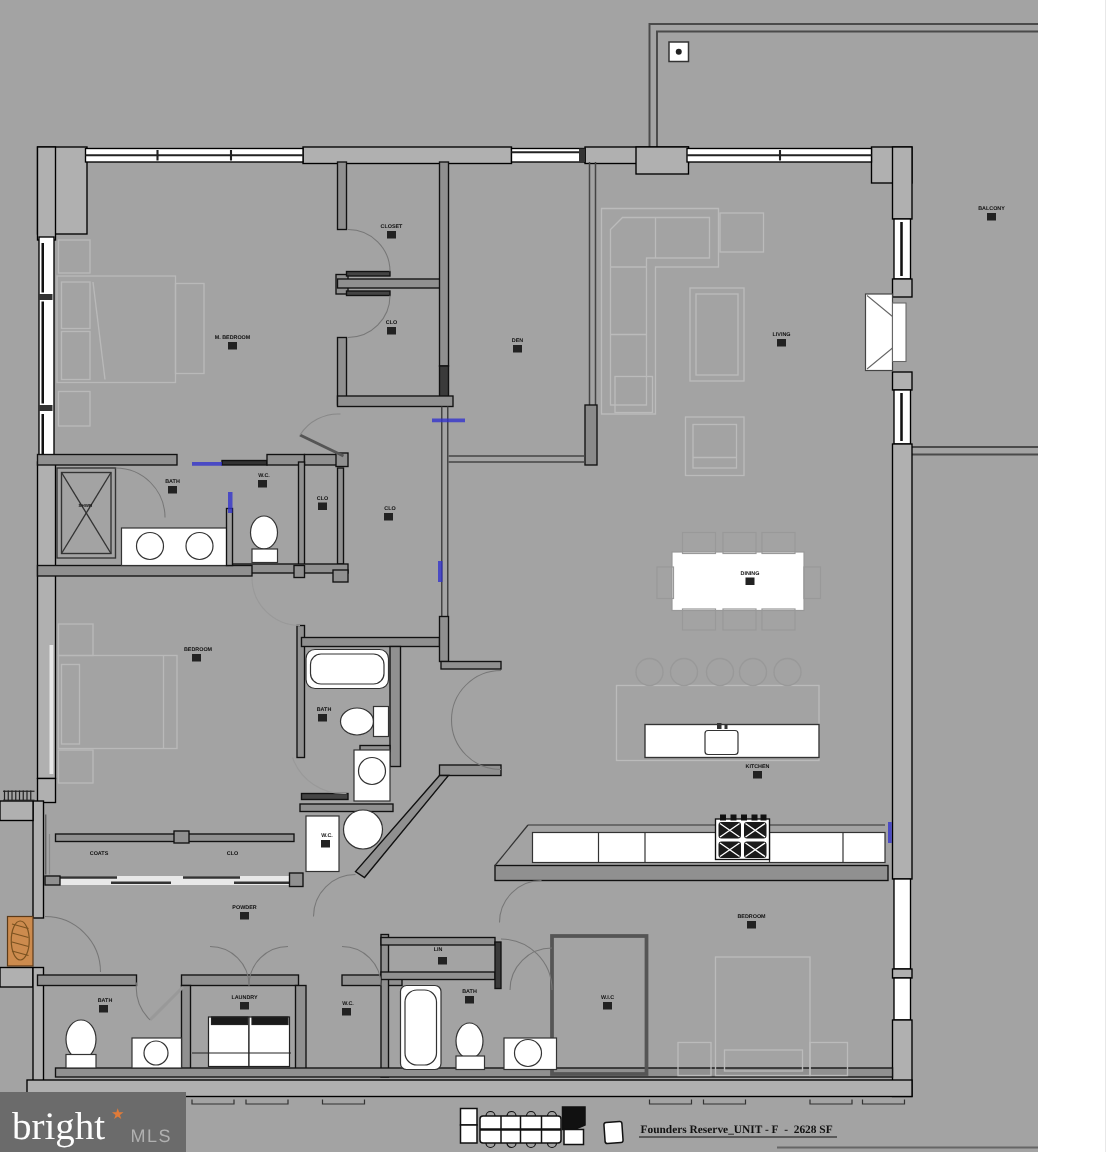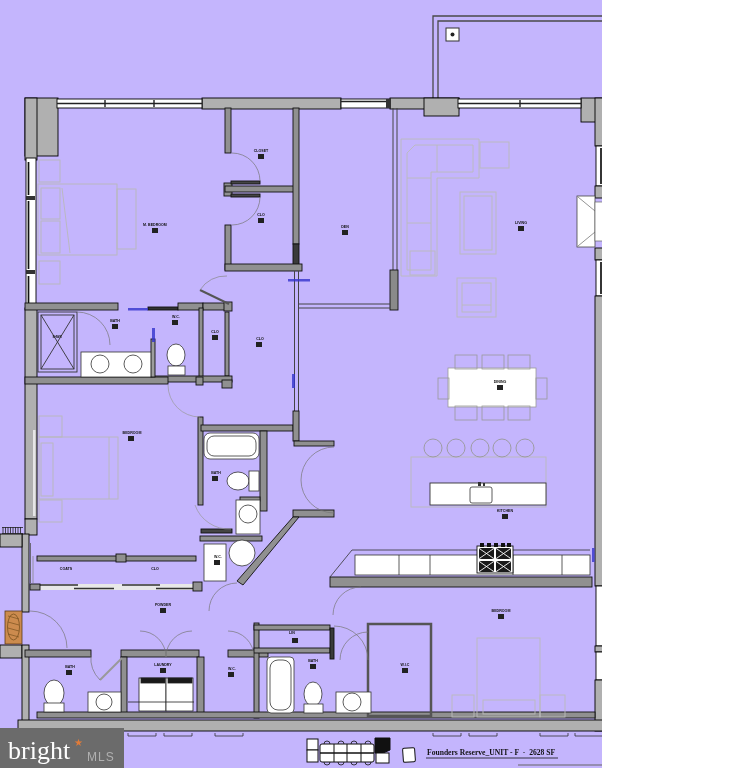--- a/index.html
+++ b/index.html
@@ -1,16 +1,16 @@
 <!DOCTYPE html>
 <html><head>
 <meta charset="utf-8">
 <style>
 html,body{margin:0;padding:0;background:#fff;}
-#page{position:relative;width:602px;height:768px;background:#c4b5fd;overflow:hidden;
+#page{position:relative;width:692px;height:768px;background:#a3a3a3;overflow:hidden;
 font-family:"Liberation Sans",sans-serif;}
 svg{position:absolute;top:0;left:0;}
 .lbl{font-family:"Liberation Sans",sans-serif;font-size:3.6px;fill:#111;text-anchor:middle;}
 </style>
 </head>
 <body>
 <div id="page">
 <svg width="737" height="768" viewBox="0 0 737 768">
 
 <g id="balcony" fill="none" stroke="#4a4a4a" stroke-width="1.3">

